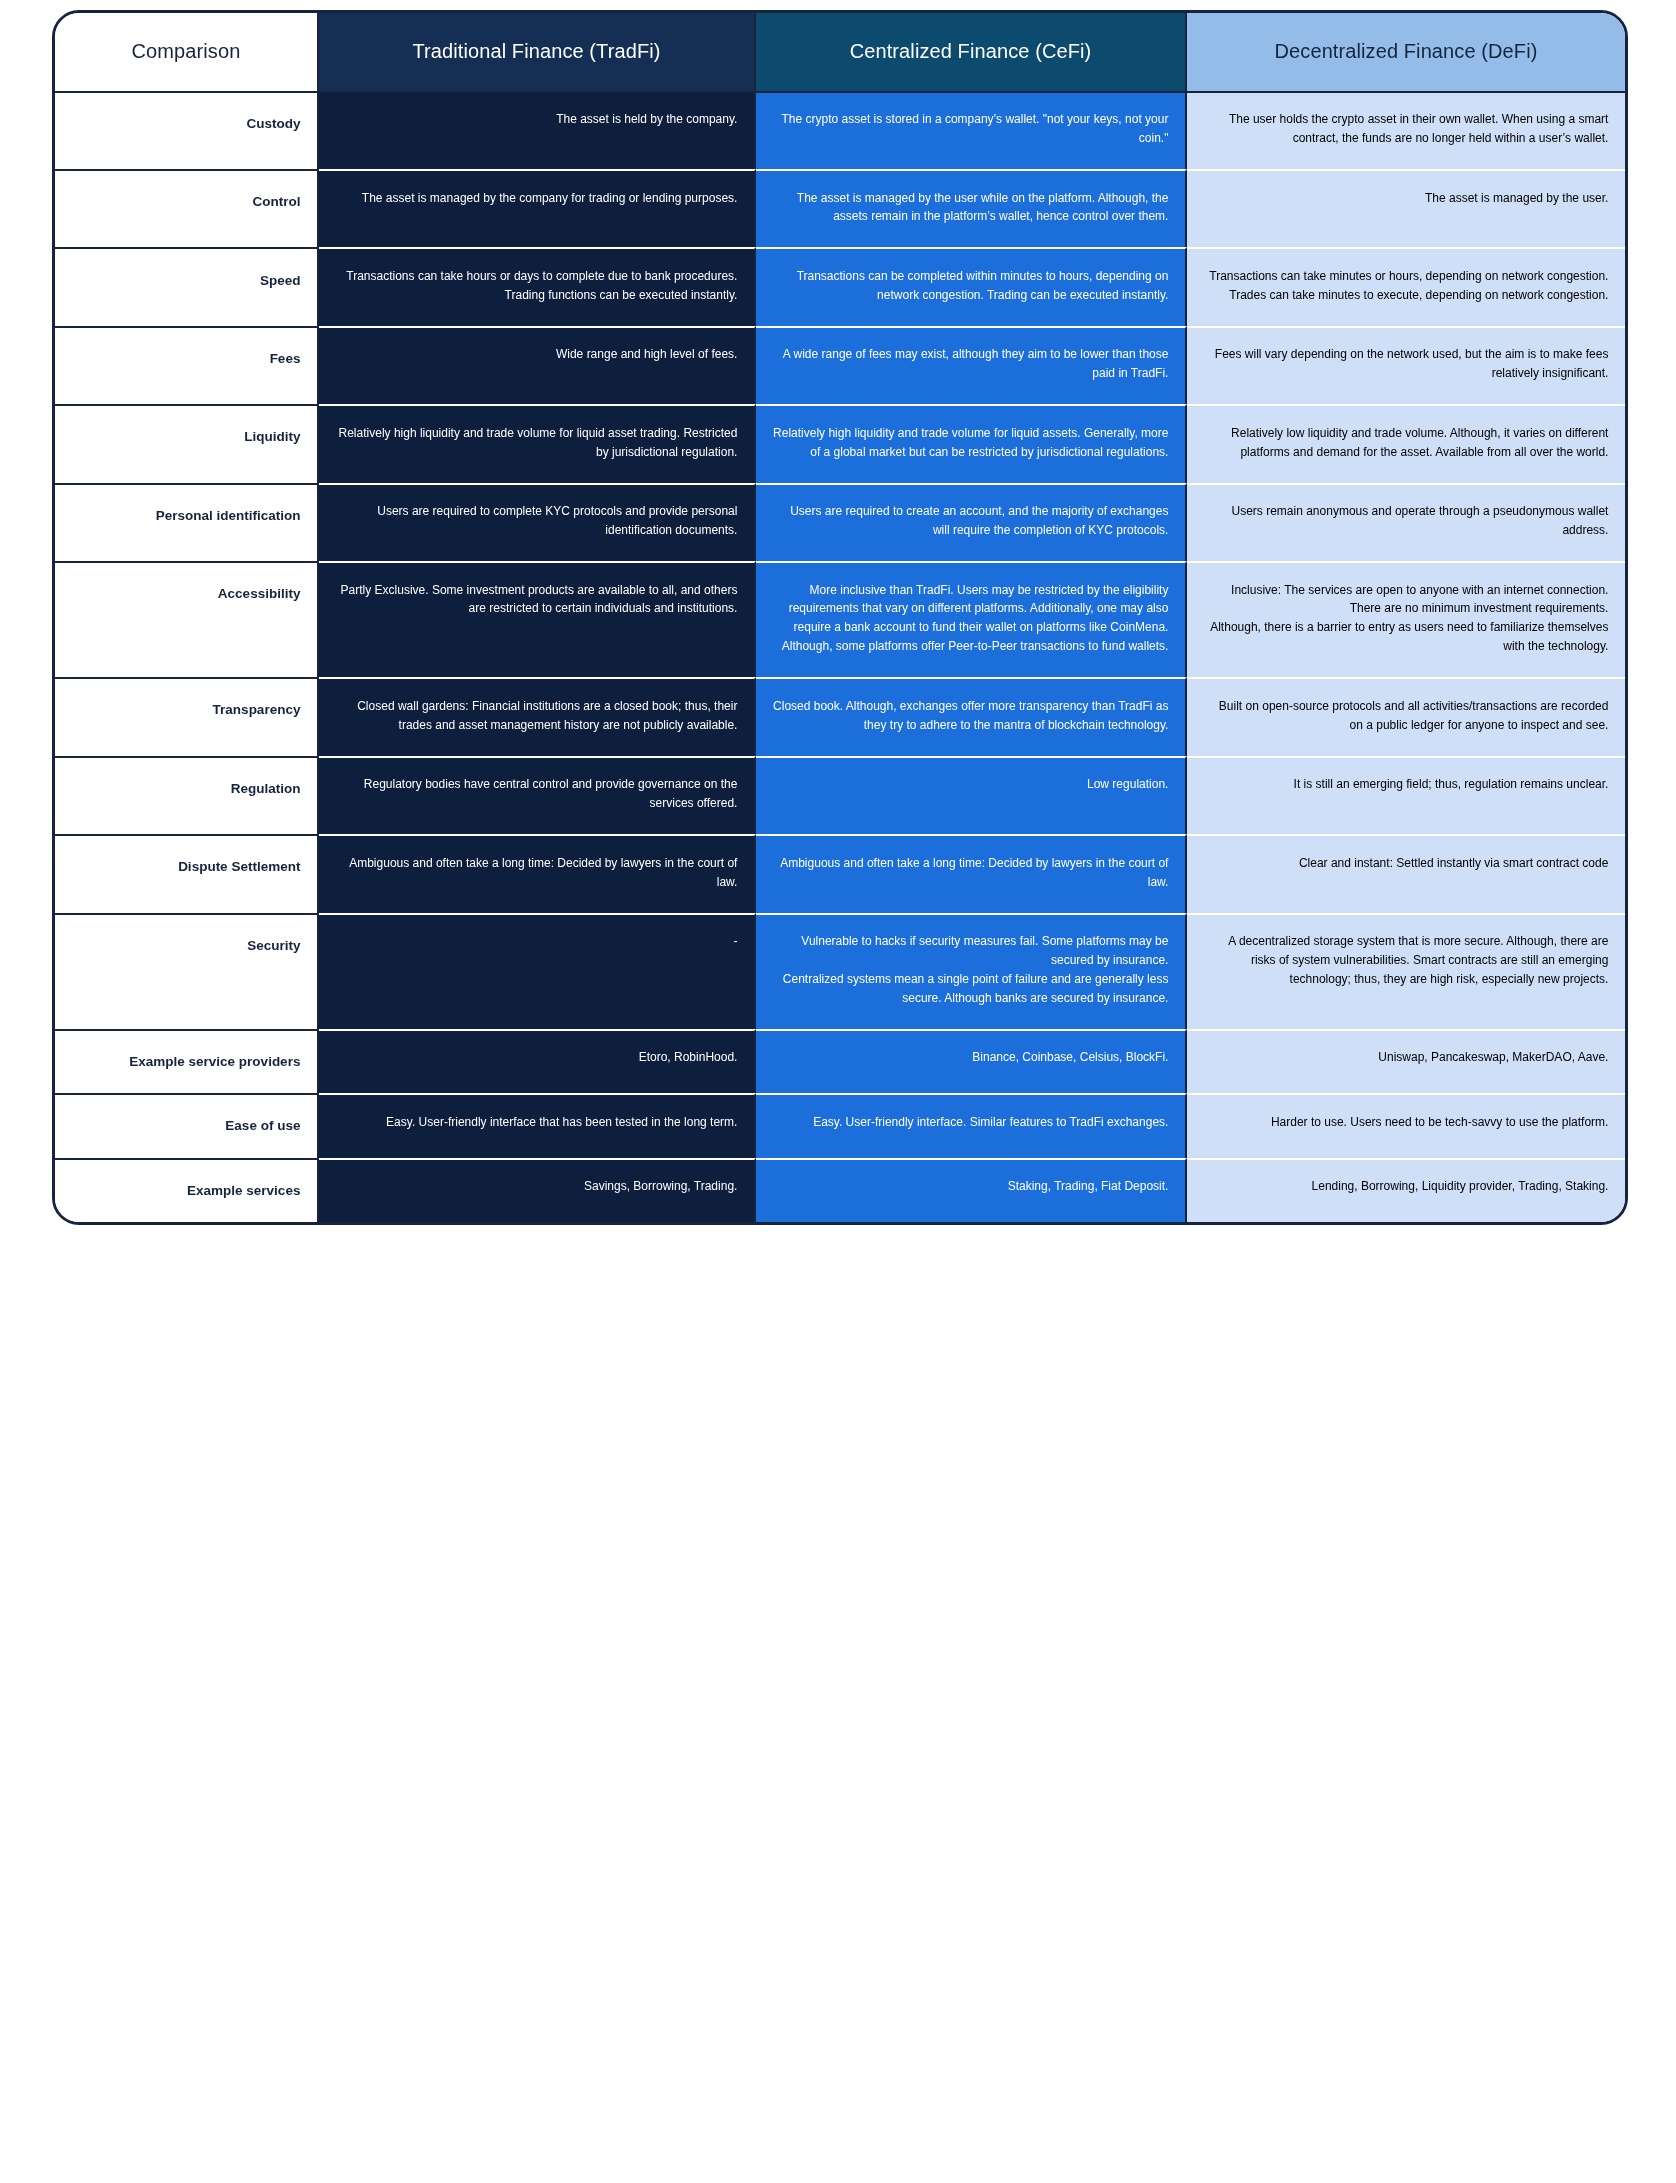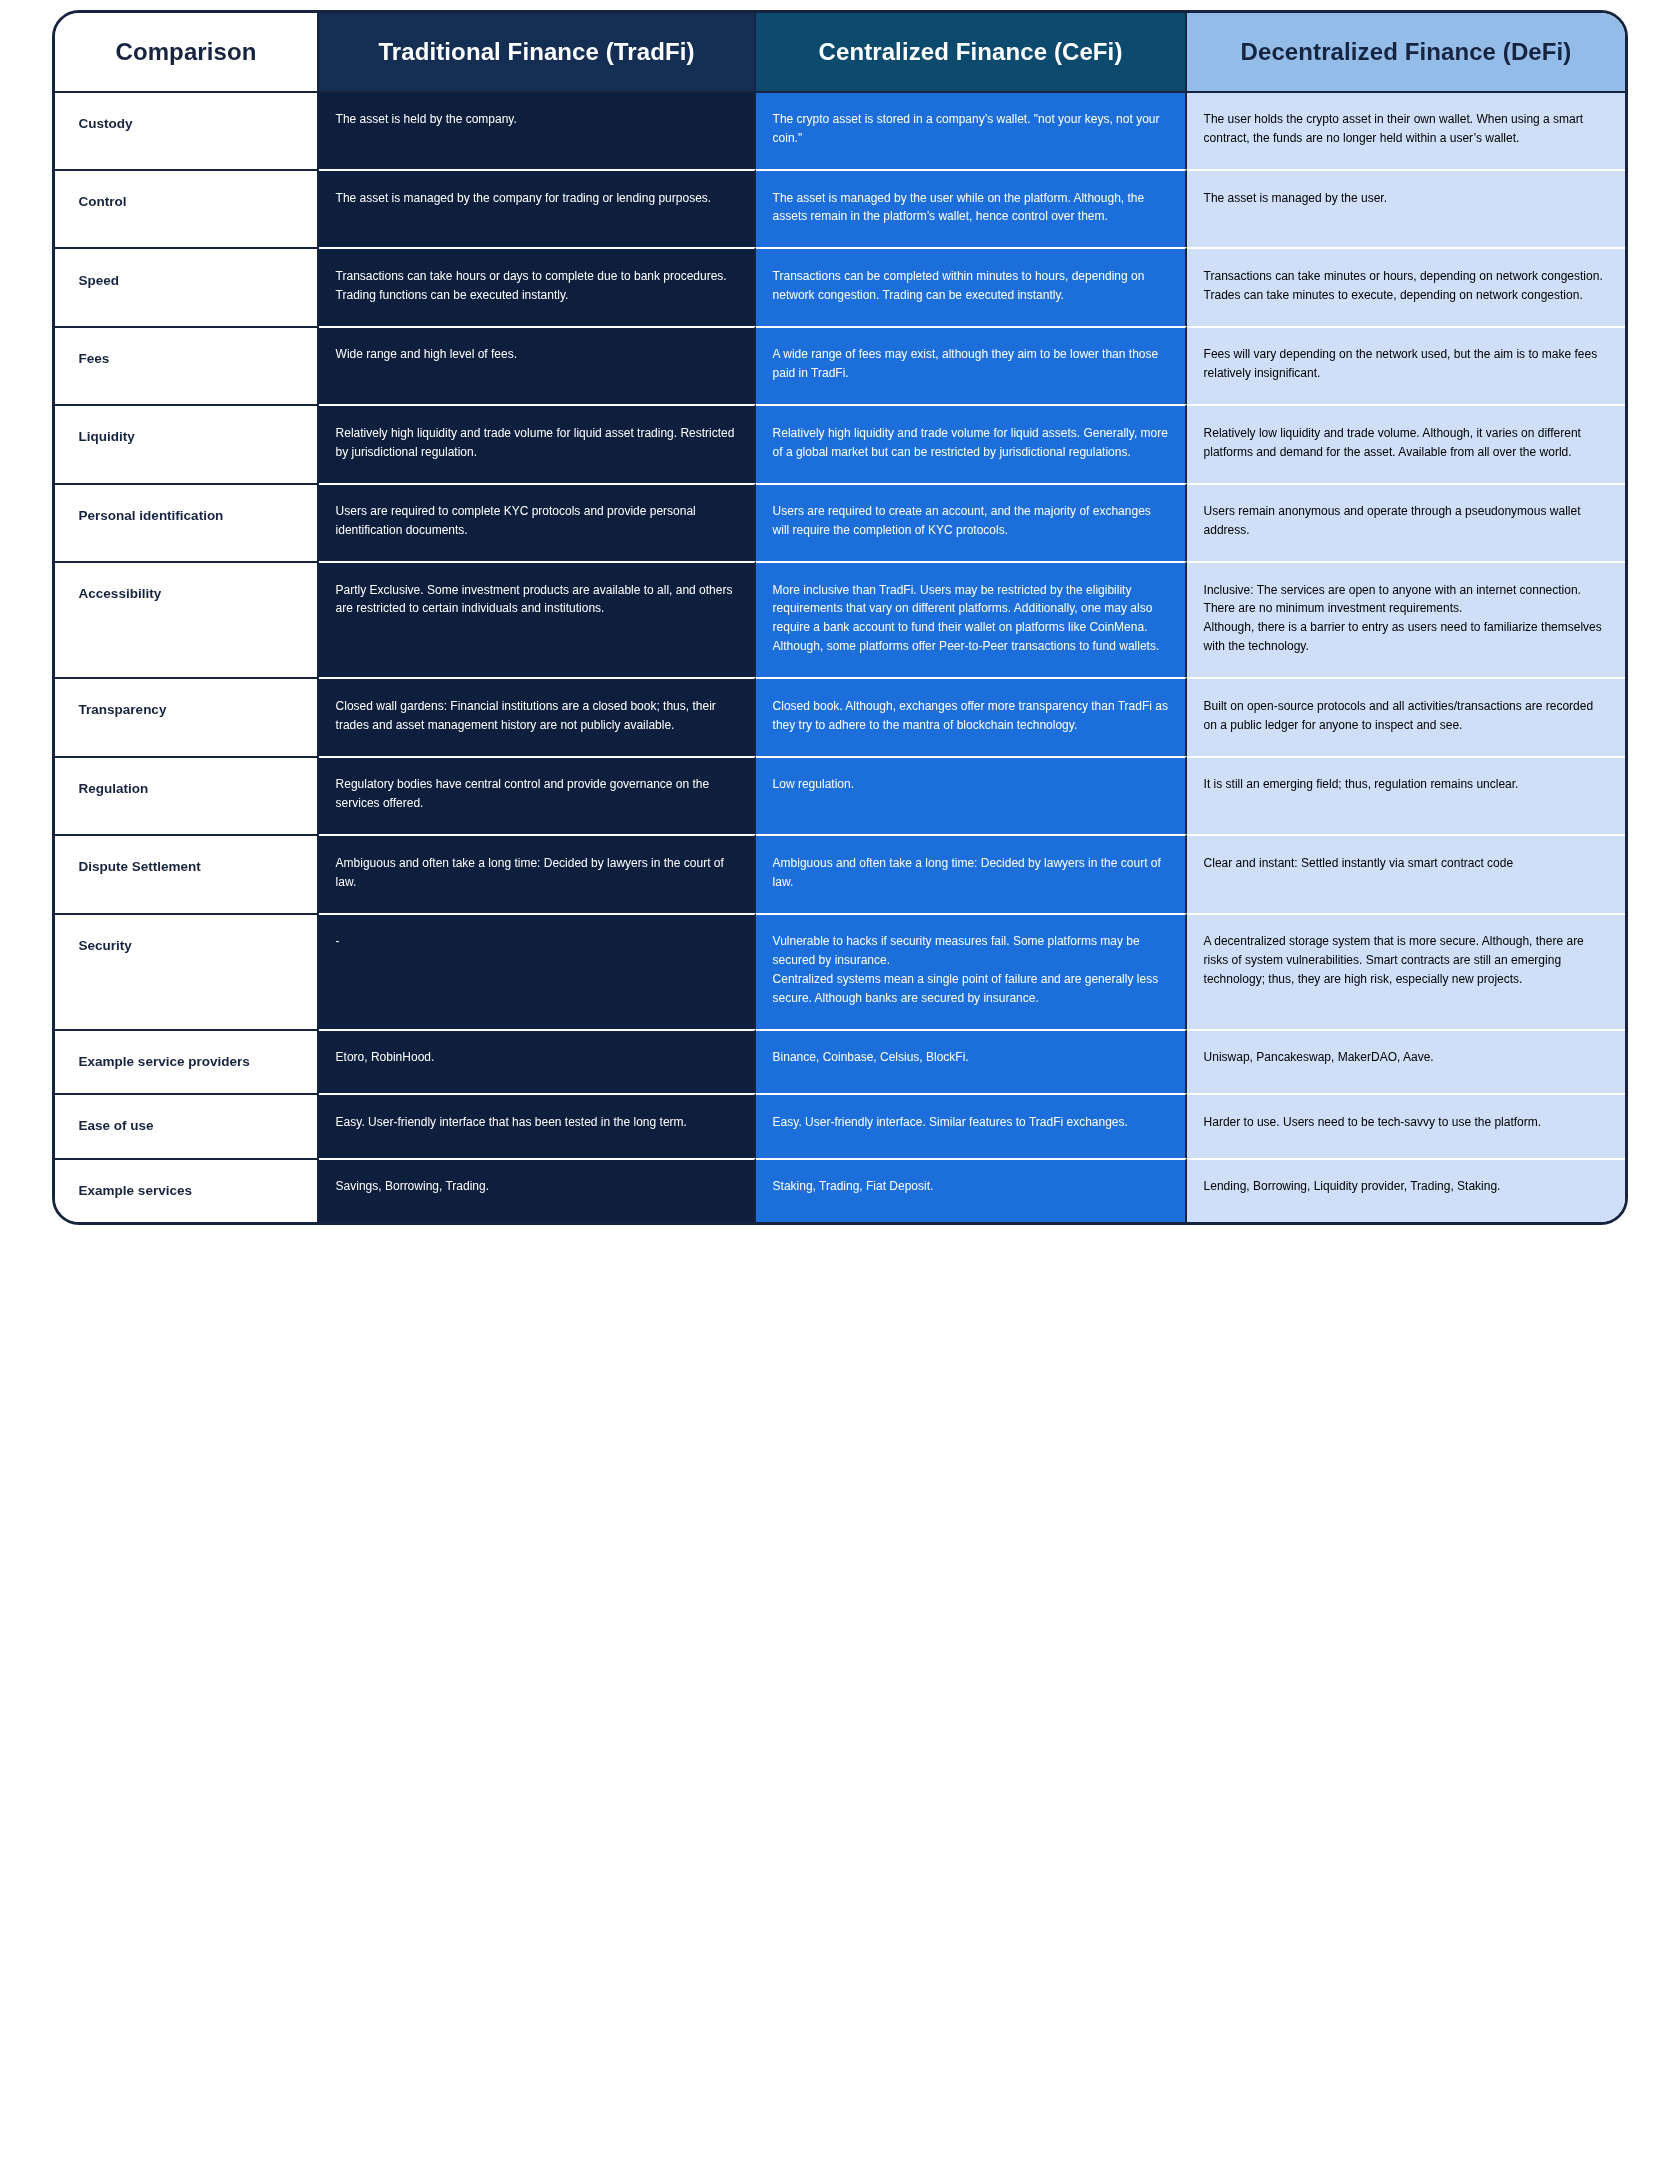--- a/index.html
+++ b/index.html
@@ -31,22 +31,22 @@
   col.c-tradfi { width: 437px; }
   col.c-cefi   { width: 431px; }
   col.c-defi   { width: 438px; }
 
   
   thead th {
     vertical-align: middle;
     text-align: center;
     padding: 18.3px 13px;
     height: 78px;
-    font-size: 24px;
-    font-weight: 700;
+    font-size: 20px;
+    font-weight: 400;
     letter-spacing: 0.1px;
     line-height: 1.25;
   }
   th.h-label  { background:#ffffff; color:#16243f; border-right:2.2px solid #16243f; }
   th.h-tradfi { background:#142e54; color:#ffffff; border-right:2.2px solid #16243f; }
   th.h-cefi   { background:#0c4a6e; color:#ffffff; border-right:2.2px solid #16243f; }
   th.h-defi   { background:#93bde8; color:#16243f; }
 
   
   tbody td {
@@ -80,21 +80,21 @@
     border-top:2.2px solid #ffffff;
   }
   tbody tr:first-child td.d-label,
   tbody tr:first-child td.d-tradfi,
   tbody tr:first-child td.d-cefi,
   tbody tr:first-child td.d-defi { border-top: 2.2px solid #16243f; }
 
   
   .lbl-inner { display:block; padding-top: 2.6px; }
 
-  .cell-text { display:block; white-space: pre-line; }
+  .cell-text { display:block; white-space: pre-line; text-align: right; }
 </style>
 </head>
 <body>
 
 <div id="table-wrap">
   <table class="compare">
     <colgroup>
       <col class="c-label">
         <col class="c-tradfi">
         <col class="c-cefi">

